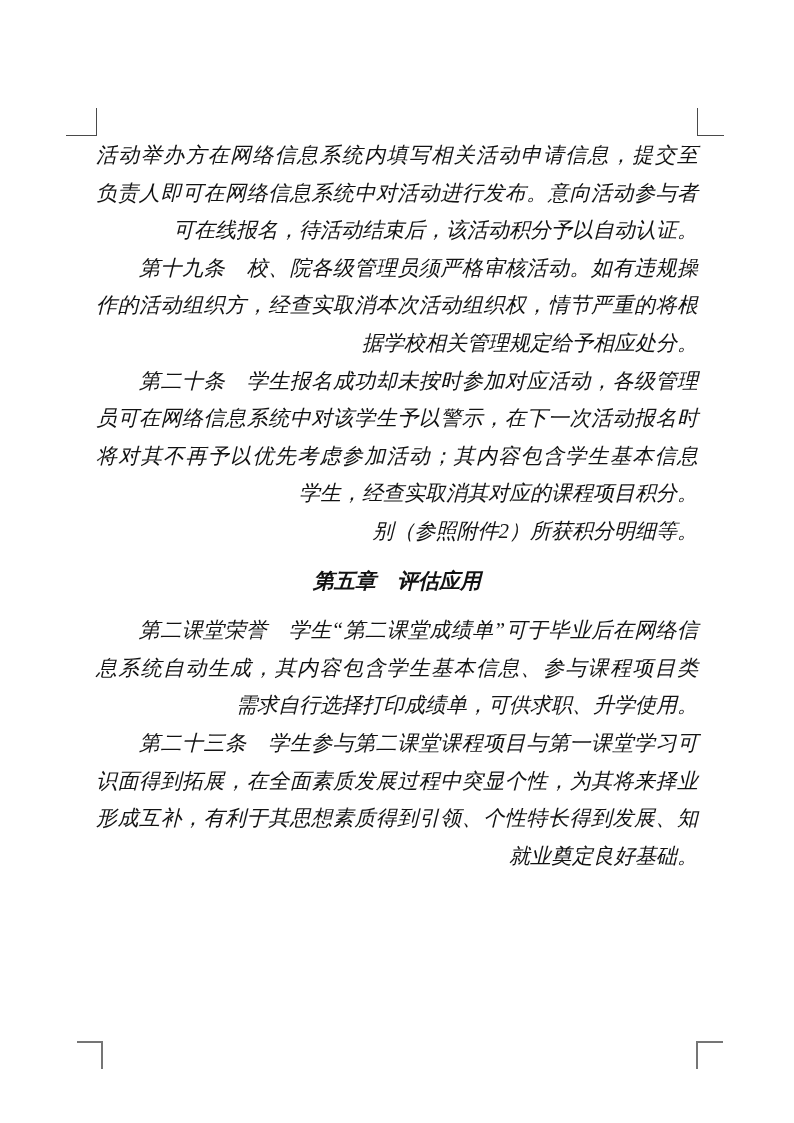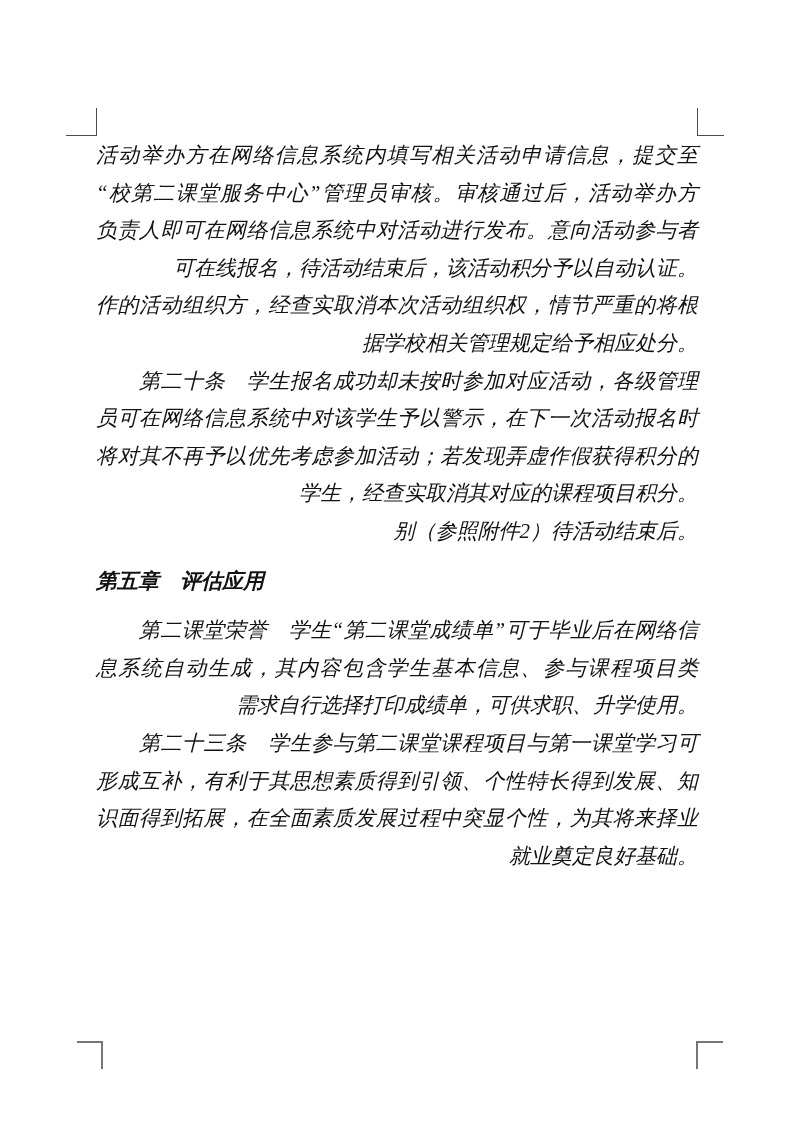--- a/index.html
+++ b/index.html
@@ -33,57 +33,58 @@
     line-height: 37.6px;
     font-style: italic; 
   }
   .line { white-space: pre-wrap; }
   .line.full {
     text-align: justify;
     text-align-last: justify;
   }
   .line.last { text-align: right; }
   .heading {
+    text-align: center;
     font-weight: bold;
     margin: 12px 0;
   }
 </style>
 </head>
 <body>
 
 <div class="page">
 
   <div class="crop tl"></div>
   <div class="crop tr"></div>
   <div class="crop bl"></div>
   <div class="crop br"></div>
 
   <div class="textblock">
 
     <div class="line full">活动举办方在网络信息系统内填写相关活动申请信息，提交至</div>
-    <div class="line full">“校第二课堂服务中心”管理员审核。审核通过后，活动举办方</div>
     <div class="line full">负责人即可在网络信息系统中对活动进行发布。意向活动参与者</div>
     <div class="line last">可在线报名，待活动结束后，该活动积分予以自动认证。</div>
 
+    <div class="line full">　　第十九条　校、院各级管理员须严格审核活动。如有违规操</div>
     <div class="line full">作的活动组织方，经查实取消本次活动组织权，情节严重的将根</div>
     <div class="line last">据学校相关管理规定给予相应处分。</div>
 
     <div class="line full">　　第二十条　学生报名成功却未按时参加对应活动，各级管理</div>
     <div class="line full">员可在网络信息系统中对该学生予以警示，在下一次活动报名时</div>
-    <div class="line full">将对其不再予以优先考虑参加活动；若发现弄虚作假获得积分的</div>
+    <div class="line full">将对其不再予以优先考虑参加活动；其内容包含学生基本信息</div>
     <div class="line last">学生，经查实取消其对应的课程项目积分。</div>
 
-    <div class="line last">别（参照附件2）待活动结束后。</div>
+    <div class="line last">别（参照附件2）所获积分明细等。</div>
 
     <div class="line heading">第五章　评估应用</div>
 
     <div class="line full">　　第二课堂荣誉　学生“第二课堂成绩单”可于毕业后在网络信</div>
     <div class="line full">息系统自动生成，其内容包含学生基本信息、参与课程项目类</div>
     <div class="line last">需求自行选择打印成绩单，可供求职、升学使用。</div>
 
     <div class="line full">　　第二十三条　学生参与第二课堂课程项目与第一课堂学习可</div>
+    <div class="line full">识面得到拓展，在全面素质发展过程中突显个性，为其将来择业</div>
     <div class="line full">形成互补，有利于其思想素质得到引领、个性特长得到发展、知</div>
-    <div class="line full">识面得到拓展，在全面素质发展过程中突显个性，为其将来择业</div>
     <div class="line last">就业奠定良好基础。</div>
 
 
   </div>
 </div>
 
 </body></html>

